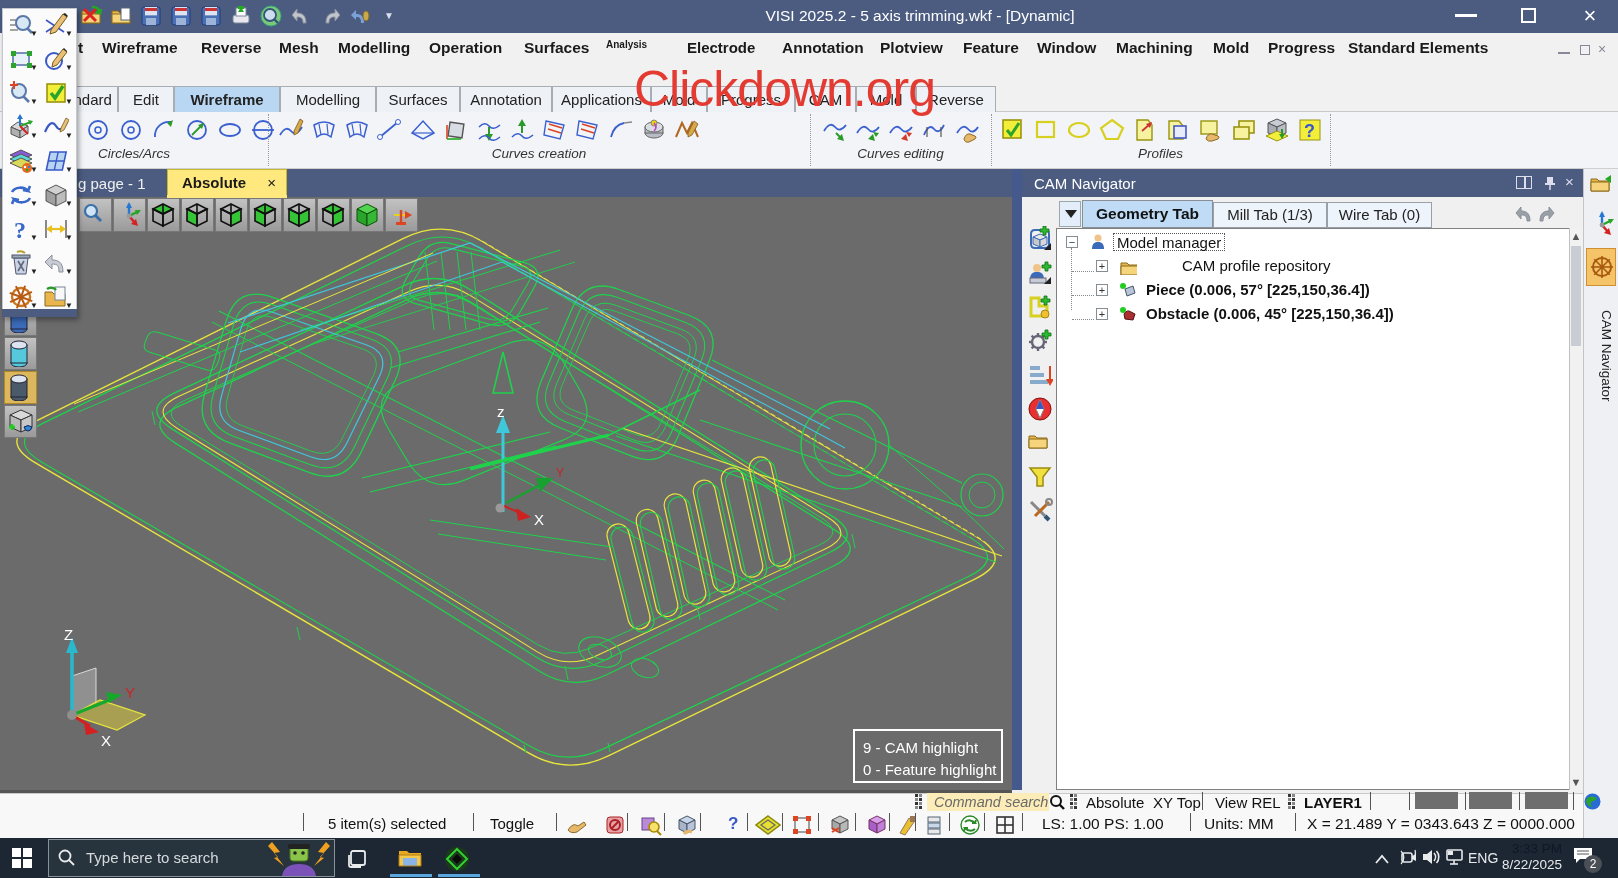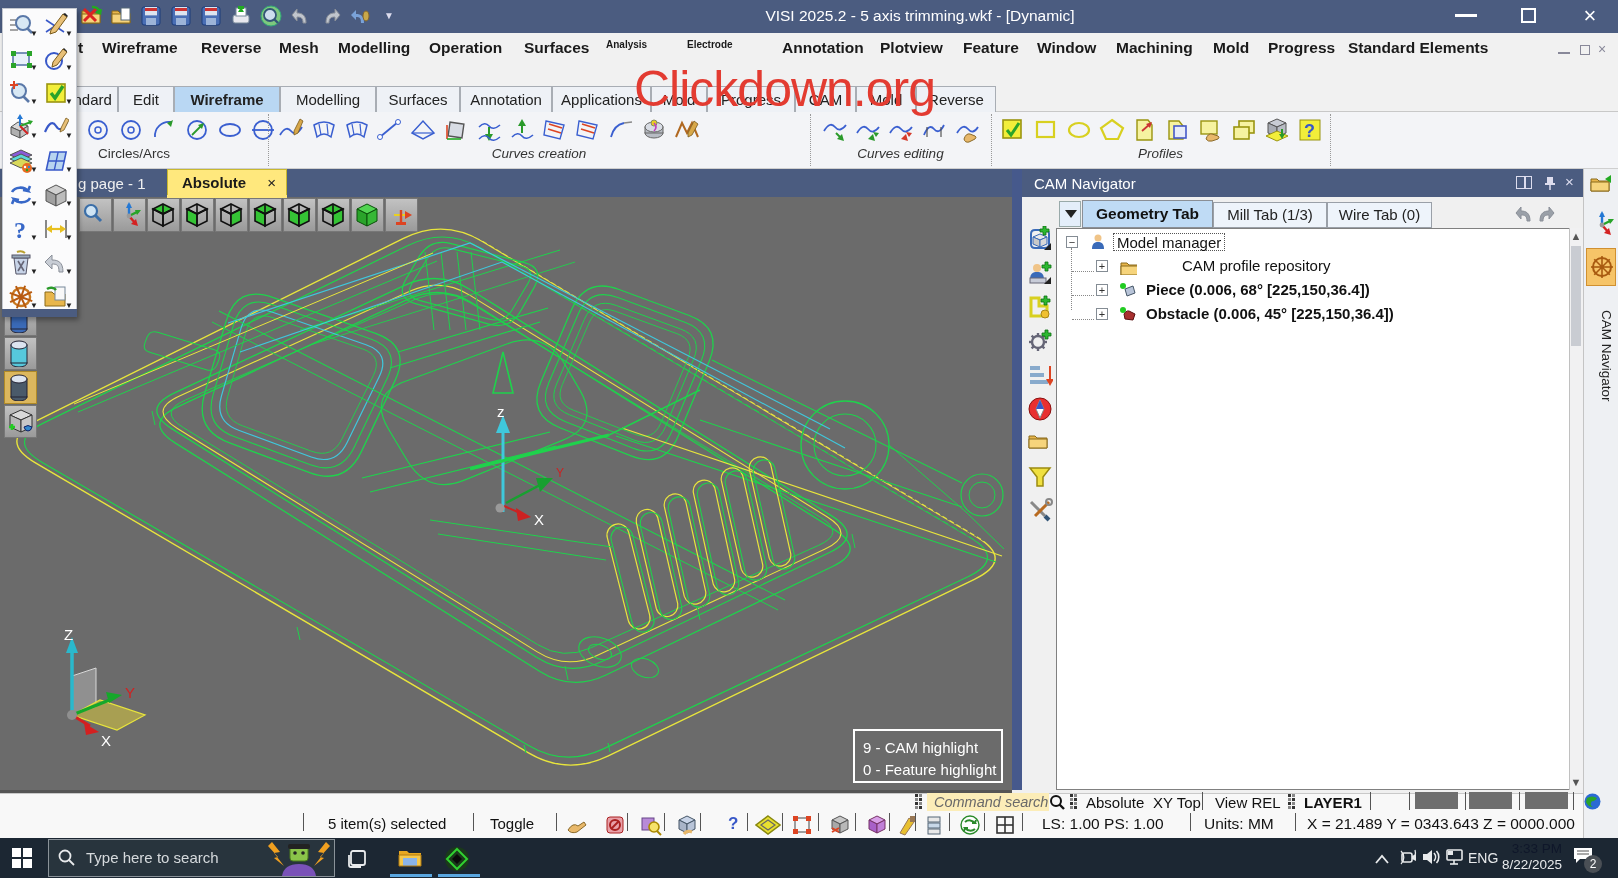--- a/index.html
+++ b/index.html
@@ -65,21 +65,21 @@
 <div style="position:absolute;left:384px;top:10px;width:12px;height:12px;color:#dde;font-size:10px;">▼</div>
 <div style="position:absolute;left:0px;top:33px;width:1618px;height:52px;background:#f1f1f1;"></div>
 <div style="position:absolute;left:78px;top:39px;font-size:15.5px;font-weight:bold;color:#1a1a1a;white-space:nowrap;">t</div>
 <div style="position:absolute;left:102px;top:39px;font-size:15.5px;font-weight:bold;color:#1a1a1a;white-space:nowrap;">Wireframe</div>
 <div style="position:absolute;left:201px;top:39px;font-size:15.5px;font-weight:bold;color:#1a1a1a;white-space:nowrap;">Reverse</div>
 <div style="position:absolute;left:279px;top:39px;font-size:15.5px;font-weight:bold;color:#1a1a1a;white-space:nowrap;">Mesh</div>
 <div style="position:absolute;left:338px;top:39px;font-size:15.5px;font-weight:bold;color:#1a1a1a;white-space:nowrap;">Modelling</div>
 <div style="position:absolute;left:429px;top:39px;font-size:15.5px;font-weight:bold;color:#1a1a1a;white-space:nowrap;">Operation</div>
 <div style="position:absolute;left:524px;top:39px;font-size:15.5px;font-weight:bold;color:#1a1a1a;white-space:nowrap;">Surfaces</div>
 <div style="position:absolute;left:606px;top:39px;font-size:10px;font-weight:bold;color:#1a1a1a;white-space:nowrap;">Analysis</div>
-<div style="position:absolute;left:687px;top:39px;font-size:10px;font-weight:bold;color:#1a1a1a;white-space:nowrap;">Electrode</div>
+<div style="position:absolute;left:687px;top:39px;font-size:15px;font-weight:bold;color:#1a1a1a;white-space:nowrap;">Electrode</div>
 <div style="position:absolute;left:782px;top:39px;font-size:15.5px;font-weight:bold;color:#1a1a1a;white-space:nowrap;">Annotation</div>
 <div style="position:absolute;left:880px;top:39px;font-size:15.5px;font-weight:bold;color:#1a1a1a;white-space:nowrap;">Plotview</div>
 <div style="position:absolute;left:963px;top:39px;font-size:15.5px;font-weight:bold;color:#1a1a1a;white-space:nowrap;">Feature</div>
 <div style="position:absolute;left:1037px;top:39px;font-size:15.5px;font-weight:bold;color:#1a1a1a;white-space:nowrap;">Window</div>
 <div style="position:absolute;left:1116px;top:39px;font-size:15.5px;font-weight:bold;color:#1a1a1a;white-space:nowrap;">Machining</div>
 <div style="position:absolute;left:1213px;top:39px;font-size:15.5px;font-weight:bold;color:#1a1a1a;white-space:nowrap;">Mold</div>
 <div style="position:absolute;left:1268px;top:39px;font-size:15.5px;font-weight:bold;color:#1a1a1a;white-space:nowrap;">Progress</div>
 <div style="position:absolute;left:1348px;top:39px;font-size:15.5px;font-weight:bold;color:#1a1a1a;white-space:nowrap;">Standard Elements</div>
 <div style="position:absolute;left:1558px;top:52px;width:12px;height:2px;background:#889;"></div>
 <div style="position:absolute;left:1580px;top:45px;width:10px;height:10px;border:1.5px solid #889;"></div>
@@ -92,21 +92,21 @@
 <div style="position:absolute;left:376px;top:86px;width:84px;height:26px;background:#eef1f6;border:1px solid #a8adb4;border-bottom:none;font-size:15px;font-weight:normal;color:#222;text-align:center;line-height:25px;white-space:nowrap;overflow:hidden;">Surfaces</div>
 <div style="position:absolute;left:460px;top:86px;width:92px;height:26px;background:#eef1f6;border:1px solid #a8adb4;border-bottom:none;font-size:15px;font-weight:normal;color:#222;text-align:center;line-height:25px;white-space:nowrap;overflow:hidden;">Annotation</div>
 <div style="position:absolute;left:552px;top:86px;width:99px;height:26px;background:#eef1f6;border:1px solid #a8adb4;border-bottom:none;font-size:15px;font-weight:normal;color:#222;text-align:center;line-height:25px;white-space:nowrap;overflow:hidden;">Applications</div>
 <div style="position:absolute;left:651px;top:86px;width:56px;height:26px;background:#eef1f6;border:1px solid #a8adb4;border-bottom:none;font-size:15px;font-weight:normal;color:#222;text-align:center;line-height:25px;white-space:nowrap;overflow:hidden;">Mold</div>
 <div style="position:absolute;left:707px;top:86px;width:88px;height:26px;background:#eef1f6;border:1px solid #a8adb4;border-bottom:none;font-size:15px;font-weight:normal;color:#222;text-align:center;line-height:25px;white-space:nowrap;overflow:hidden;">Progress</div>
 <div style="position:absolute;left:795px;top:86px;width:61px;height:26px;background:#eef1f6;border:1px solid #a8adb4;border-bottom:none;font-size:15px;font-weight:normal;color:#222;text-align:center;line-height:25px;white-space:nowrap;overflow:hidden;">CAM</div>
 <div style="position:absolute;left:856px;top:86px;width:60px;height:26px;background:#eef1f6;border:1px solid #a8adb4;border-bottom:none;font-size:15px;font-weight:normal;color:#222;text-align:center;line-height:25px;white-space:nowrap;overflow:hidden;">Mold</div>
 <div style="position:absolute;left:916px;top:86px;width:80px;height:26px;background:#eef1f6;border:1px solid #a8adb4;border-bottom:none;font-size:15px;font-weight:normal;color:#222;text-align:center;line-height:25px;white-space:nowrap;overflow:hidden;">Reverse</div>
 <div style="position:absolute;left:0px;top:112px;width:1618px;height:57px;background:#f3f4f7;border-bottom:1px solid #cfcfcf;"></div>
 
-<div style="position:absolute;left:0px;top:146px;width:268px;height:18px;font-size:13.5px;color:#333;text-align:center;">Circles/Arcs</div>
+<div style="position:absolute;left:0px;top:146px;width:268px;height:18px;font-size:13.5px;font-style:italic;color:#333;text-align:center;">Circles/Arcs</div>
 <div style="position:absolute;left:85px;top:117px;width:26px;height:26px;"><svg width="26" height="26" viewBox="0 0 26 26">
       <circle cx="13" cy="13" r="9" stroke="#3a5fd0" stroke-width="1.8" fill="none"></circle>
       <circle cx="13" cy="13" r="3" stroke="#3a5fd0" stroke-width="1.5" fill="none"></circle>
     </svg></div>
 <div style="position:absolute;left:118px;top:117px;width:26px;height:26px;"><svg width="26" height="26" viewBox="0 0 26 26">
       <circle cx="13" cy="13" r="9" stroke="#3a5fd0" stroke-width="1.8" fill="none"></circle>
       <circle cx="13" cy="13" r="3" stroke="#3a5fd0" stroke-width="1.5" fill="none"></circle>
     </svg></div>
 <div style="position:absolute;left:151px;top:117px;width:26px;height:26px;"><svg width="26" height="26" viewBox="0 0 26 26">
       <path d="M4,20 A14,14 0 0 1 20,5" stroke="#3a5fd0" stroke-width="1.8" fill="none"></path>
@@ -582,21 +582,21 @@
 <div style="position:absolute;left:1119px;top:257px;width:18px;height:18px;"><svg width="18" height="18" viewBox="0 0 18 18">
       <path d="M2,6 L8,6 L10,8 L20,8 L20,18 L2,18 Z" fill="#e8b64c" stroke="#8a6a1a"></path>
 <path d="M2,9 L20,9 L20,18 L2,18 Z" fill="#f6d47c" stroke="#8a6a1a"></path>
     </svg></div>
 <div style="position:absolute;left:1143px;top:257px;height:18px;font-size:15px;font-weight:normal;color:#111;padding:0 3px;white-space:nowrap;line-height:18px;margin-left:36px;">CAM profile repository</div>
 <div style="position:absolute;left:1096px;top:284px;width:12px;height:12px;border:1px solid #848c94;background:#fff;font-size:11px;line-height:10px;text-align:center;color:#333;">+</div>
 <div style="position:absolute;left:1119px;top:281px;width:18px;height:18px;"><svg width="18" height="18" viewBox="0 0 18 18">
       <circle cx="4" cy="5" r="3" fill="#2c2"></circle>
       <path d="M6,8 L14,5 L16,12 L8,15 Z" fill="#b8c4d8" stroke="#456"></path>
     </svg></div>
-<div style="position:absolute;left:1143px;top:281px;height:18px;font-size:15px;font-weight:bold;color:#111;padding:0 3px;white-space:nowrap;line-height:18px;">Piece (0.006, 68° [225,150,36.4])</div>
+<div style="position:absolute;left:1143px;top:281px;height:18px;font-size:15px;font-weight:bold;color:#111;padding:0 3px;white-space:nowrap;line-height:18px;">Piece (0.006, 57° [225,150,36.4])</div>
 <div style="position:absolute;left:1096px;top:308px;width:12px;height:12px;border:1px solid #848c94;background:#fff;font-size:11px;line-height:10px;text-align:center;color:#333;">+</div>
 <div style="position:absolute;left:1119px;top:305px;width:18px;height:18px;"><svg width="18" height="18" viewBox="0 0 18 18">
       <circle cx="4" cy="5" r="3" fill="#2c2"></circle>
       <path d="M5,9 Q8,4 12,7 L16,9 L14,15 L6,14 Z" fill="#a83030" stroke="#5a1010"></path>
     </svg></div>
 <div style="position:absolute;left:1143px;top:305px;height:18px;font-size:15px;font-weight:bold;color:#111;padding:0 3px;white-space:nowrap;line-height:18px;">Obstacle (0.006, 45° [225,150,36.4])</div>
 <div style="position:absolute;left:1569px;top:228px;width:14px;height:562px;background:#f1f1f2;border-left:1px solid #c0c0c0;"></div>
 <div style="position:absolute;left:1569px;top:228px;width:14px;height:16px;color:#555;font-size:11px;text-align:center;line-height:16px;">▲</div>
 <div style="position:absolute;left:1569px;top:774px;width:14px;height:16px;color:#555;font-size:11px;text-align:center;line-height:16px;">▼</div>
 <div style="position:absolute;left:1571px;top:246px;width:10px;height:100px;background:#c9ccd2;"></div>

